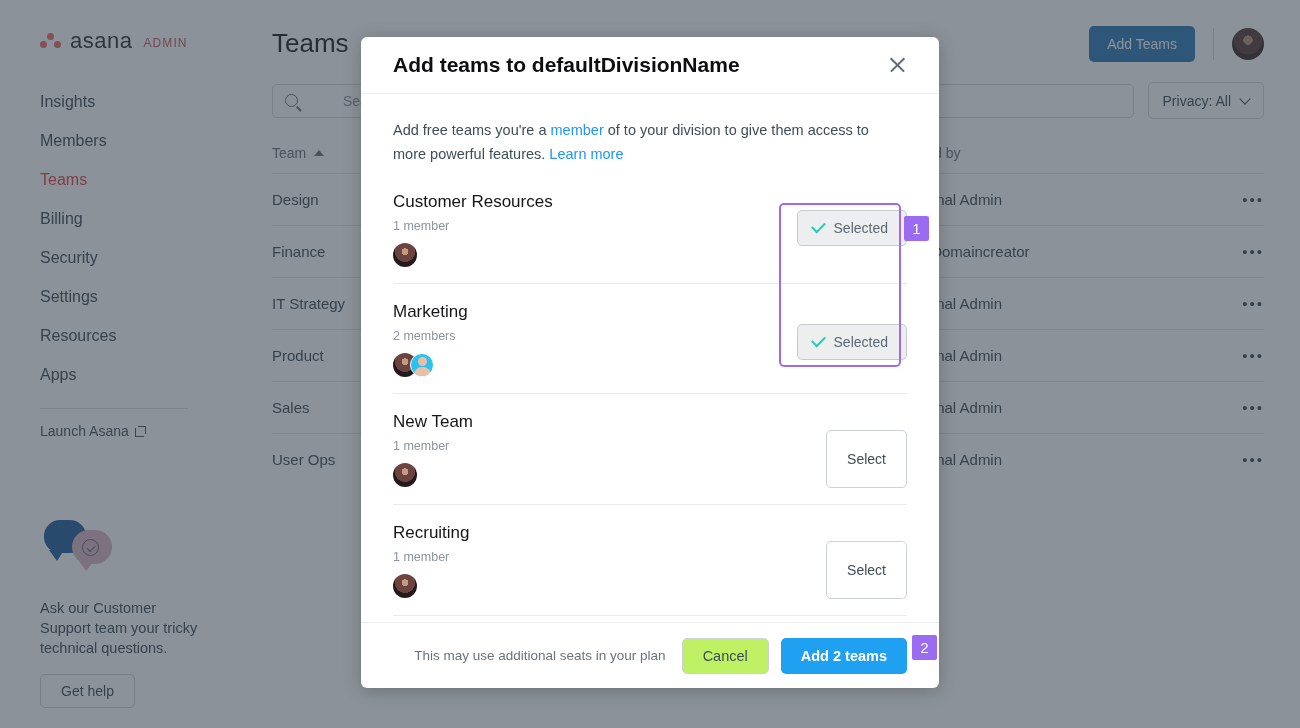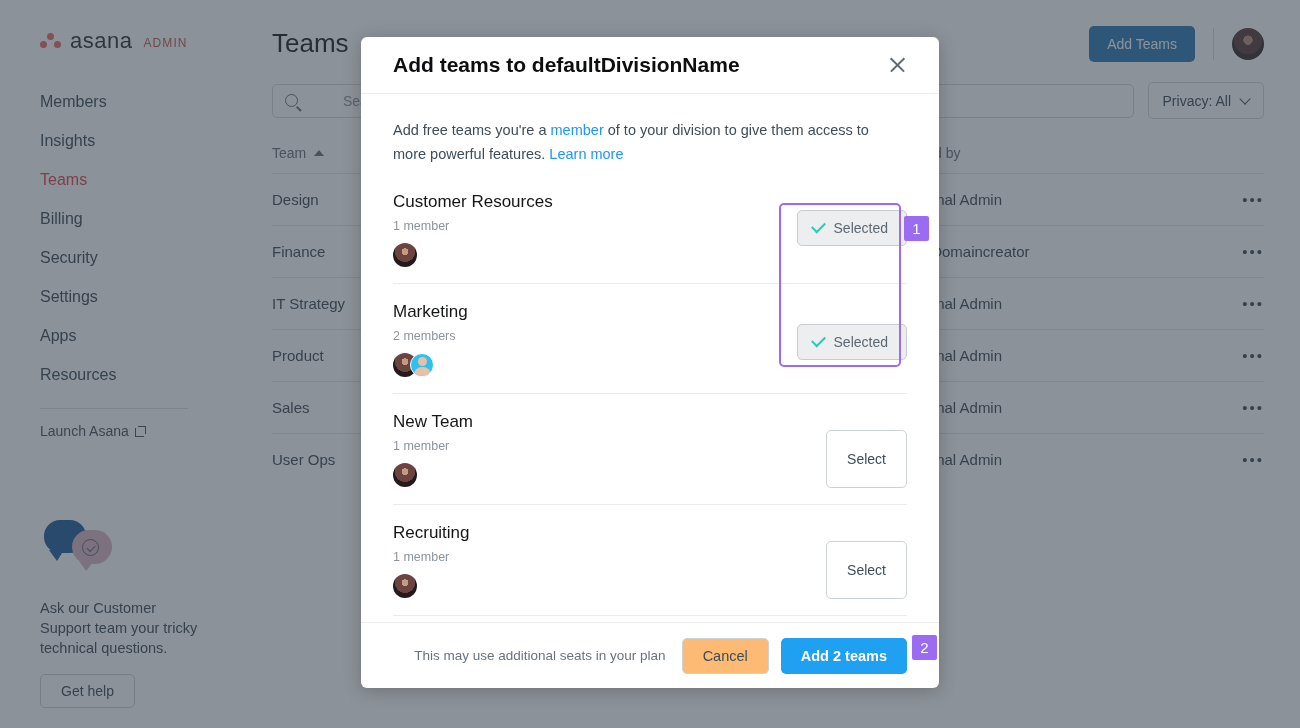--- a/index.html
+++ b/index.html
@@ -113,21 +113,21 @@
 
   .btn-wrap { padding-top: 18px; }
   .btn-wrap.sel1 { padding-top: 18px; }
   .btn-wrap.sel2 { padding-top: 22px; }
 
   .modal-foot {
     height: 66px; border-top:1px solid #ebedef; display:flex; align-items:center;
     justify-content:flex-end; gap: 12px; padding: 0 32px;
   }
   .foot-note { font-size:13.5px; color:#6a737c; margin-right: 4px;}
-  .btn-cancel { border:1px solid #cdd2d7; background:#fdba74; border-radius:5px; font-size:14.5px; color:#3f4d58; padding:9px 20px; cursor:pointer;}
+  .btn-cancel { border:1px solid #cdd2d7; background:#bef264; border-radius:5px; font-size:14.5px; color:#3f4d58; padding:9px 20px; cursor:pointer;}
   .btn-add { background:#1fa0f0; border:none; border-radius:5px; color:#fff; font-size:14.5px; font-weight:700; padding:10px 20px; cursor:pointer;}
 
   
   .anno-box {
     position:absolute; border: 2.5px solid #9b6bf2; border-radius: 5px;
     pointer-events:none;
   }
   .anno-badge {
     position:absolute; background:#9b6bf2; color:#fff; font-size:15px;
     width:25px; height:25px; display:flex; align-items:center; justify-content:center;
@@ -146,28 +146,28 @@
         <span class="logo-dots">
             <i class="d1"></i>
             <i class="d2"></i>
             <i class="d3"></i>
           </span>
         <span class="logo-word">asana</span>
         <span class="logo-admin">ADMIN</span>
       </div>
 
       <div class="nav">
+        <div class="nav-item"><span>Insights</span></div>
         <div class="nav-item"><span>Members</span></div>
-        <div class="nav-item"><span>Insights</span></div>
         <div class="nav-item active"><span>Teams</span></div>
         <div class="nav-item"><span>Billing</span></div>
         <div class="nav-item"><span>Security</span></div>
         <div class="nav-item"><span>Settings</span></div>
+        <div class="nav-item"><span>Resources</span></div>
         <div class="nav-item"><span>Apps</span></div>
-        <div class="nav-item"><span>Resources</span></div>
       </div>
 
       <div class="nav-sep"></div>
 
       <div class="launch">
         <span>Launch Asana</span>
         <span class="ext-icon"></span>
       </div>
 
       <div class="help-block">

